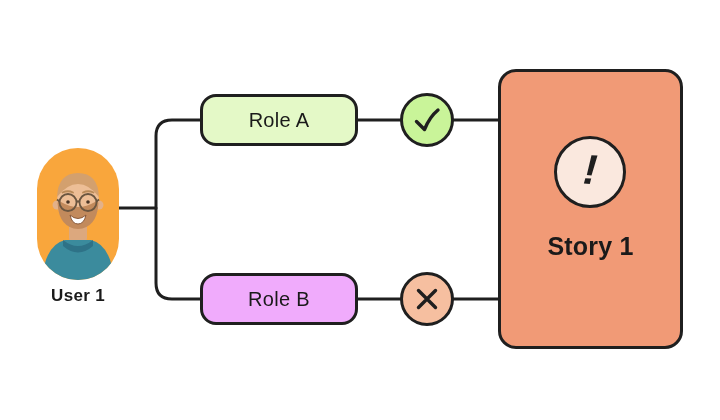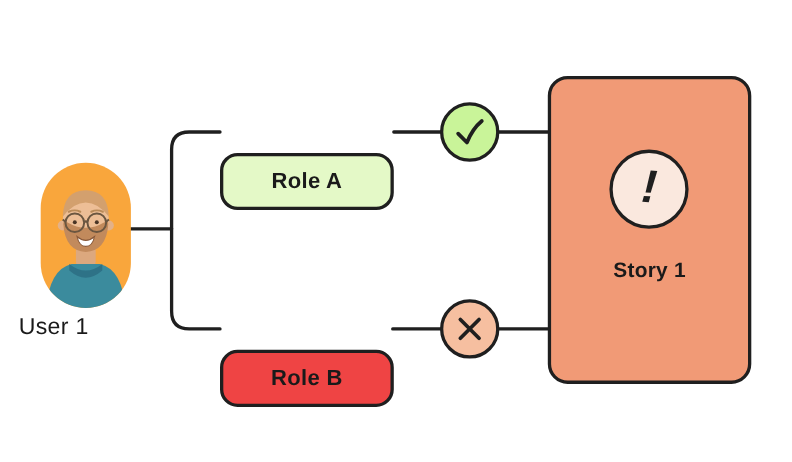--- a/index.html
+++ b/index.html
@@ -7,48 +7,48 @@
     position:relative;width:720px;height:420px;background:#ffffff;overflow:hidden;
     font-family:"Liberation Sans",sans-serif;color:#1a1a1a;
   }
   #connector-layer{position:absolute;left:0;top:0;width:720px;height:420px;}
   .node{
     position:absolute;box-sizing:border-box;border:3px solid #1f1f1f;
     display:flex;align-items:center;justify-content:center;
   }
   .role-box{
     width:158px;height:52px;border-radius:16px;
-    font-size:20px;font-weight:700;letter-spacing:.3px;margin-top:45px;
+    font-size:20px;font-weight:400;letter-spacing:.3px;
   }
   #role-a{left:200px;top:94px;background:#e4f9c7;}
   #role-b{left:200px;top:273px;background:#fbe4d8;}
   #story-box{
     left:498px;top:69px;width:185px;height:280px;border-radius:18px;
     background:#f19a76;display:block;
   }
   #story-icon-circle{
     position:absolute;left:53px;top:64px;width:72px;height:72px;border-radius:50%;
     background:#fae8de;border:3px solid #1f1f1f;box-sizing:border-box;
     display:flex;align-items:center;justify-content:center;
   }
   #story-icon-glyph{
     font-size:42px;font-weight:700;font-style:italic;line-height:1;
     transform:rotate(4deg);padding-bottom:4px;color:#1f1f1f;
   }
   #story-text{
     position:absolute;left:0;right:0;top:162px;text-align:center;
-    font-size:19px;font-weight:700;line-height:25px;letter-spacing:.2px;
+    font-size:25px;font-weight:700;line-height:25px;letter-spacing:.2px;
   }
   #avatar{
     position:absolute;left:37px;top:148px;width:82px;height:132px;
     border-radius:41px;background:#f9a63c;overflow:hidden;
   }
   #user-label{
-    position:absolute;left:17px;top:286px;width:122px;text-align:left;
-    font-size:21px;font-weight:400;letter-spacing:.3px;
+    position:absolute;left:17px;top:286px;width:122px;text-align:center;
+    font-size:17px;font-weight:700;letter-spacing:.3px;
   }
 </style>
 </head>
 <body>
 
 <div id="canvas">
 
   <svg id="connector-layer" viewBox="0 0 720 420" xmlns="http://www.w3.org/2000/svg">
     <g fill="none" stroke="#1f1f1f" stroke-width="3" stroke-linecap="round">
       <path d="M 118 208 H 156"></path>
@@ -97,21 +97,21 @@
         <path d="M 39.5 54 Q 41 52.5 42.5 54"></path>
         <path d="M 22.5 53.5 L 20 51.5 M 59.5 53.5 L 62 51.5"></path>
       </g>
     </svg>
   </div>
   <div id="user-label">User 1</div>
 
   <div class="node role-box" id="role-a" style="background: rgb(228, 249, 199);">
     <span>Role A</span>
   </div>
-  <div class="node role-box" id="role-b" style="background: #ef4444;">
+  <div class="node role-box" id="role-b" style="background: #f0abfc;">
     <span>Role B</span>
   </div>
 
   <div class="node" id="story-box" style="background: rgb(241, 154, 118);">
     <div id="story-icon-circle" style="background: rgb(250, 232, 222);">
       <span id="story-icon-glyph">!</span>
     </div>
     <div id="story-text">
       <div>Story 1</div>
     </div>

